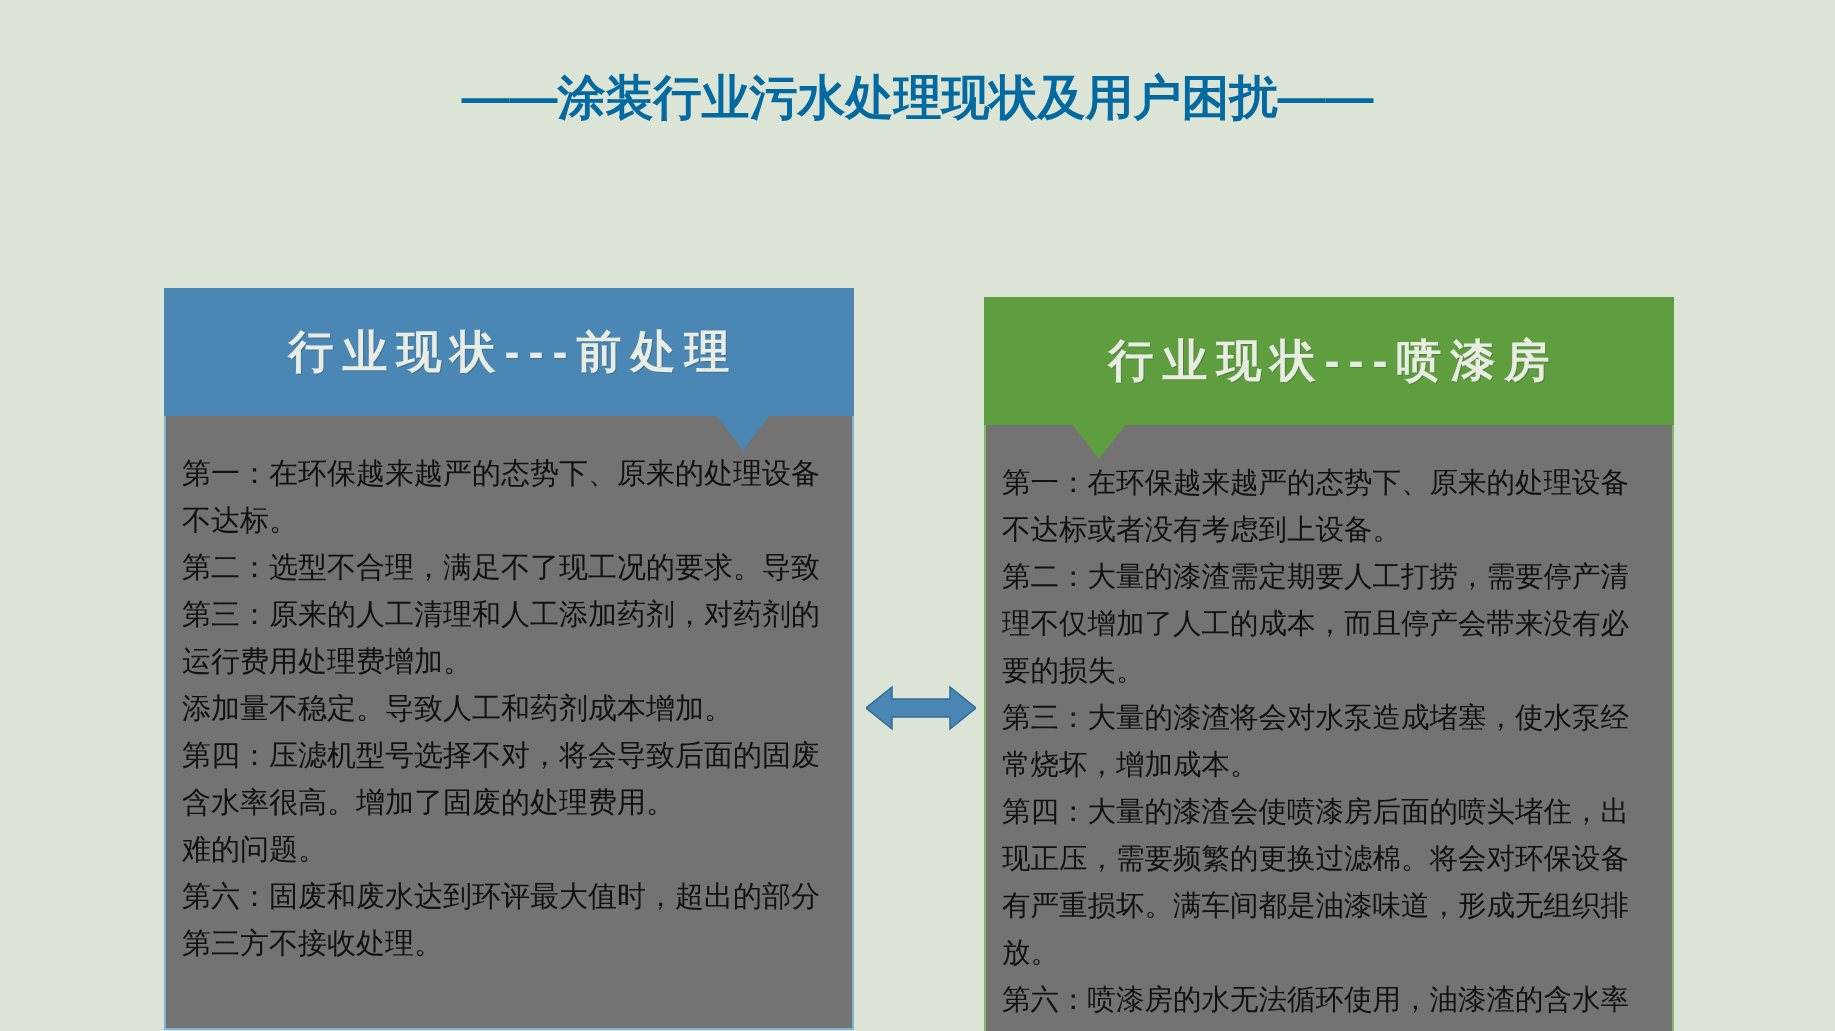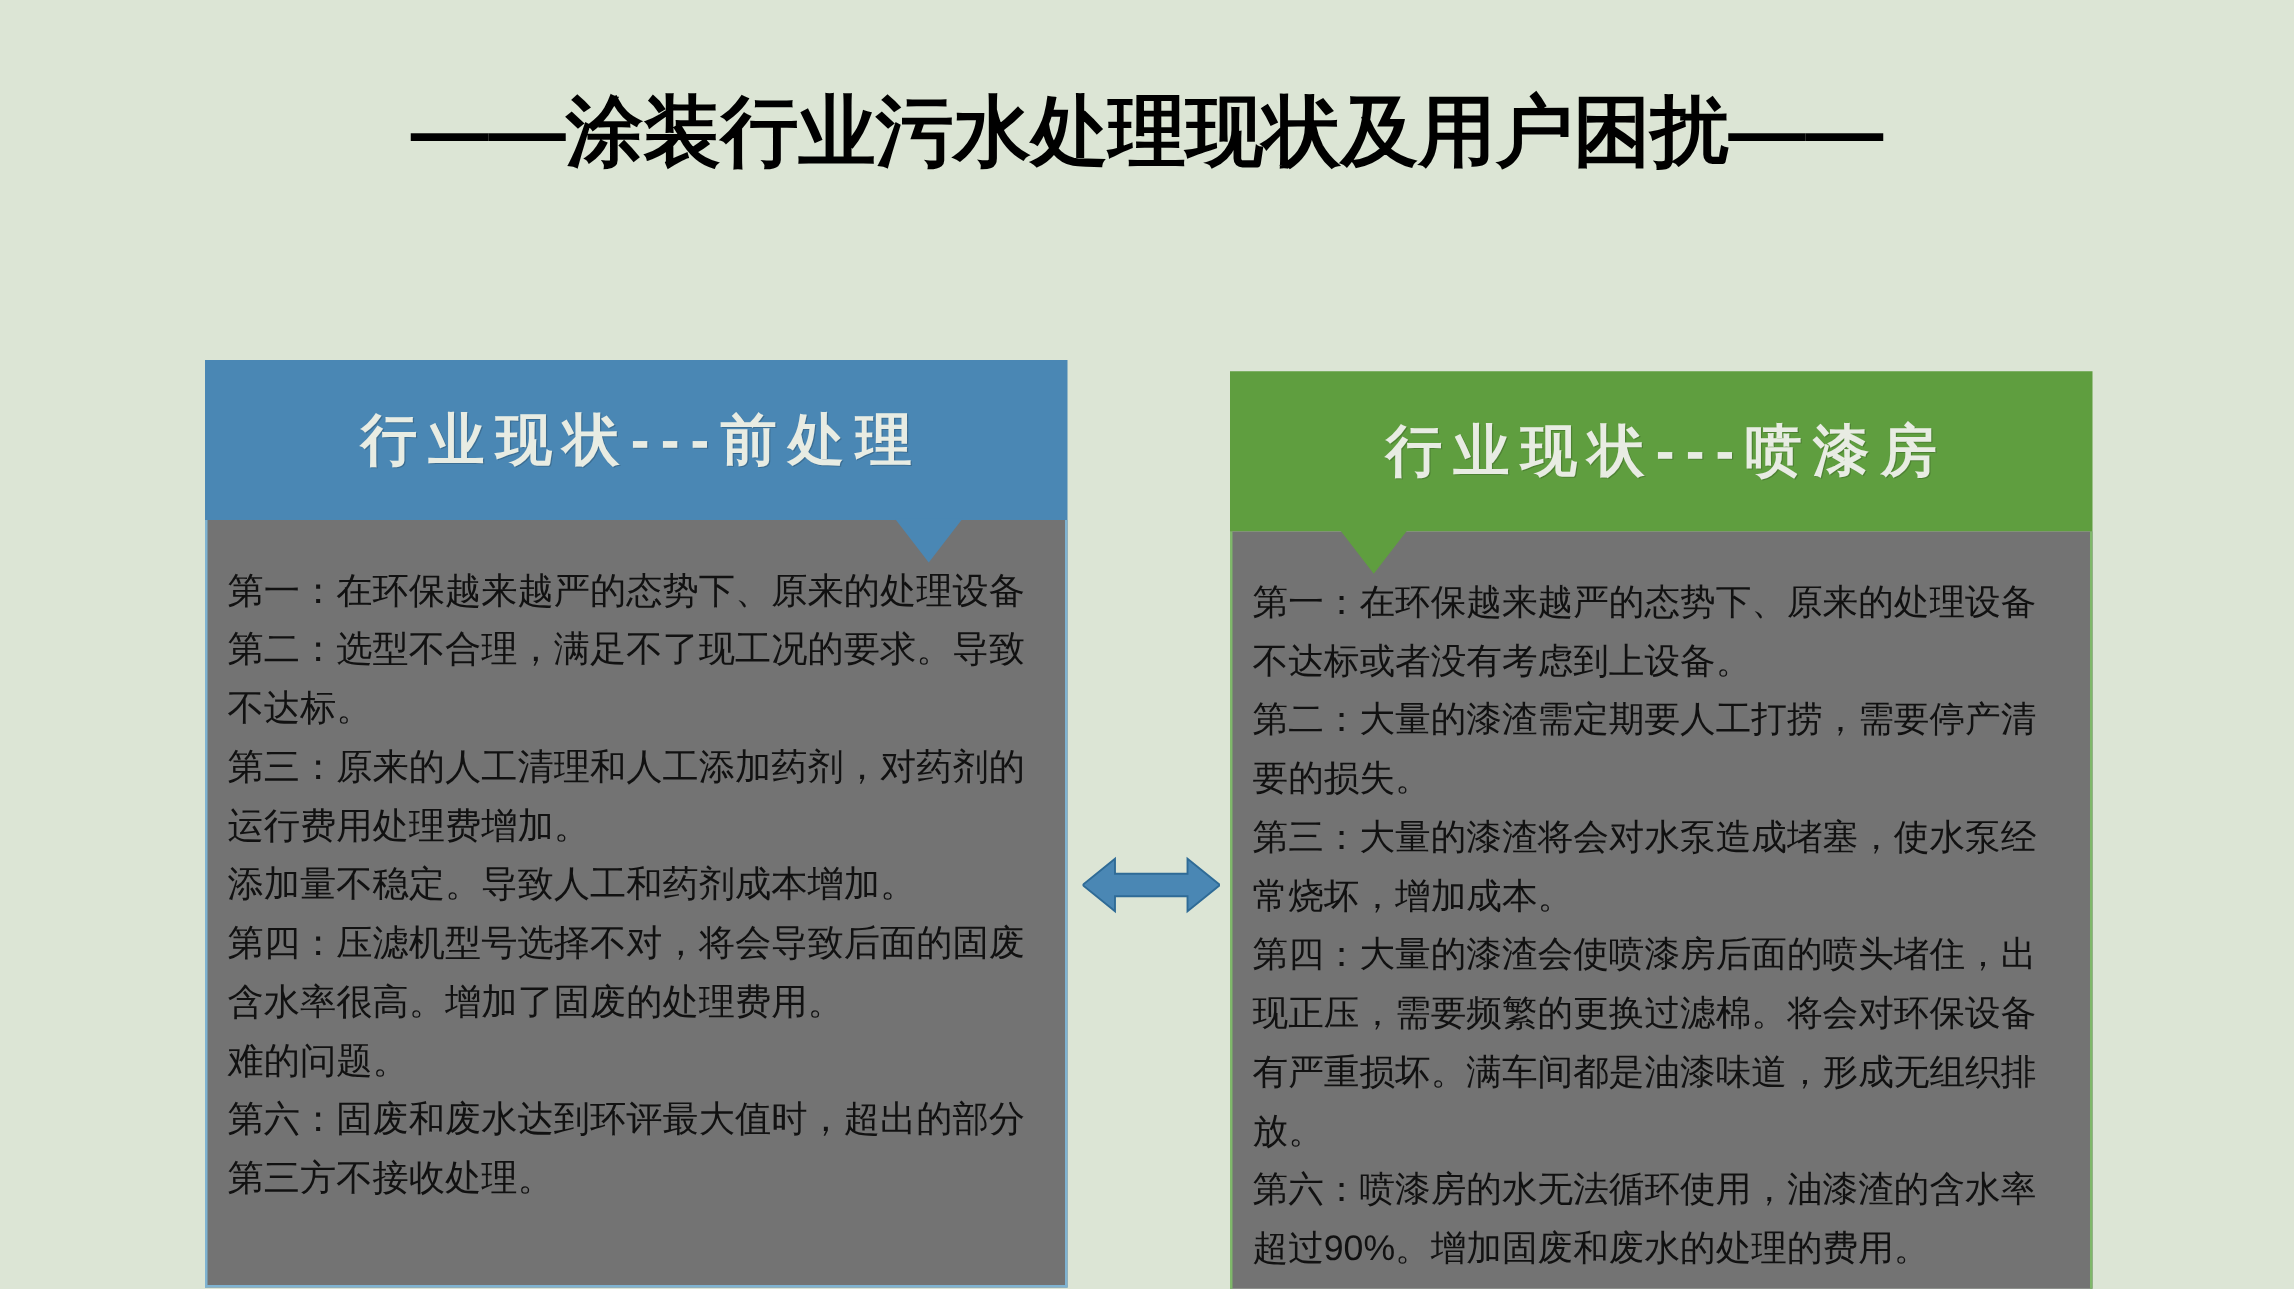--- a/index.html
+++ b/index.html
@@ -25,23 +25,23 @@
   
   .title-wrap {
     position: absolute;
     top: 72px;
     left: 0;
     width: 1835px;
     text-align: center;
   }
   .title {
     display: inline-block;
-    font-size: 62px;
+    font-size: 48px;
     font-weight: bold;
-    color: #000000;
+    color: #0369a1;
     letter-spacing: 0px;
     line-height: 1.1;
     white-space: nowrap;
     font-family: "Liberation Sans", "DejaVu Sans", sans-serif;
   }
 
   
   .panel {
     position: absolute;
     box-sizing: border-box;
@@ -148,42 +148,43 @@
     <div class="title">——涂装行业污水处理现状及用户困扰——</div>
   </div>
 
   <div class="panel panel-left">
     <div class="panel-header header-blue">
       <span class="panel-header-text">行业现状---前处理</span>
       <span class="notch notch-blue"></span>
     </div>
     <div class="panel-body body-blue">
       <div class="body-line">第一：在环保越来越严的态势下、原来的处理设备</div>
+      <div class="body-line">不达标。</div>
       <div class="body-line">第二：选型不合理，满足不了现工况的要求。导致</div>
-      <div class="body-line">不达标。</div>
       <div class="body-line">第三：原来的人工清理和人工添加药剂，对药剂的</div>
       <div class="body-line">运行费用处理费增加。</div>
       <div class="body-line">添加量不稳定。导致人工和药剂成本增加。</div>
       <div class="body-line">第四：压滤机型号选择不对，将会导致后面的固废</div>
       <div class="body-line">含水率很高。增加了固废的处理费用。</div>
       <div class="body-line">难的问题。</div>
       <div class="body-line">第六：固废和废水达到环评最大值时，超出的部分</div>
       <div class="body-line">第三方不接收处理。</div>
     </div>
   </div>
 
   <div class="panel panel-right">
     <div class="panel-header header-green">
       <span class="panel-header-text">行业现状---喷漆房</span>
       <span class="notch notch-green"></span>
     </div>
     <div class="panel-body body-green">
       <div class="body-line">第一：在环保越来越严的态势下、原来的处理设备</div>
       <div class="body-line">不达标或者没有考虑到上设备。</div>
       <div class="body-line">第二：大量的漆渣需定期要人工打捞，需要停产清</div>
+      <div class="body-line">理不仅增加了人工的成本，而且停产会带来没有必</div>
       <div class="body-line">要的损失。</div>
       <div class="body-line">第三：大量的漆渣将会对水泵造成堵塞，使水泵经</div>
       <div class="body-line">常烧坏，增加成本。</div>
       <div class="body-line">第四：大量的漆渣会使喷漆房后面的喷头堵住，出</div>
       <div class="body-line">现正压，需要频繁的更换过滤棉。将会对环保设备</div>
       <div class="body-line">有严重损坏。满车间都是油漆味道，形成无组织排</div>
       <div class="body-line">放。</div>
       <div class="body-line">第六：喷漆房的水无法循环使用，油漆渣的含水率</div>
       <div class="body-line">超过90%。增加固废和废水的处理的费用。</div>
     </div>

